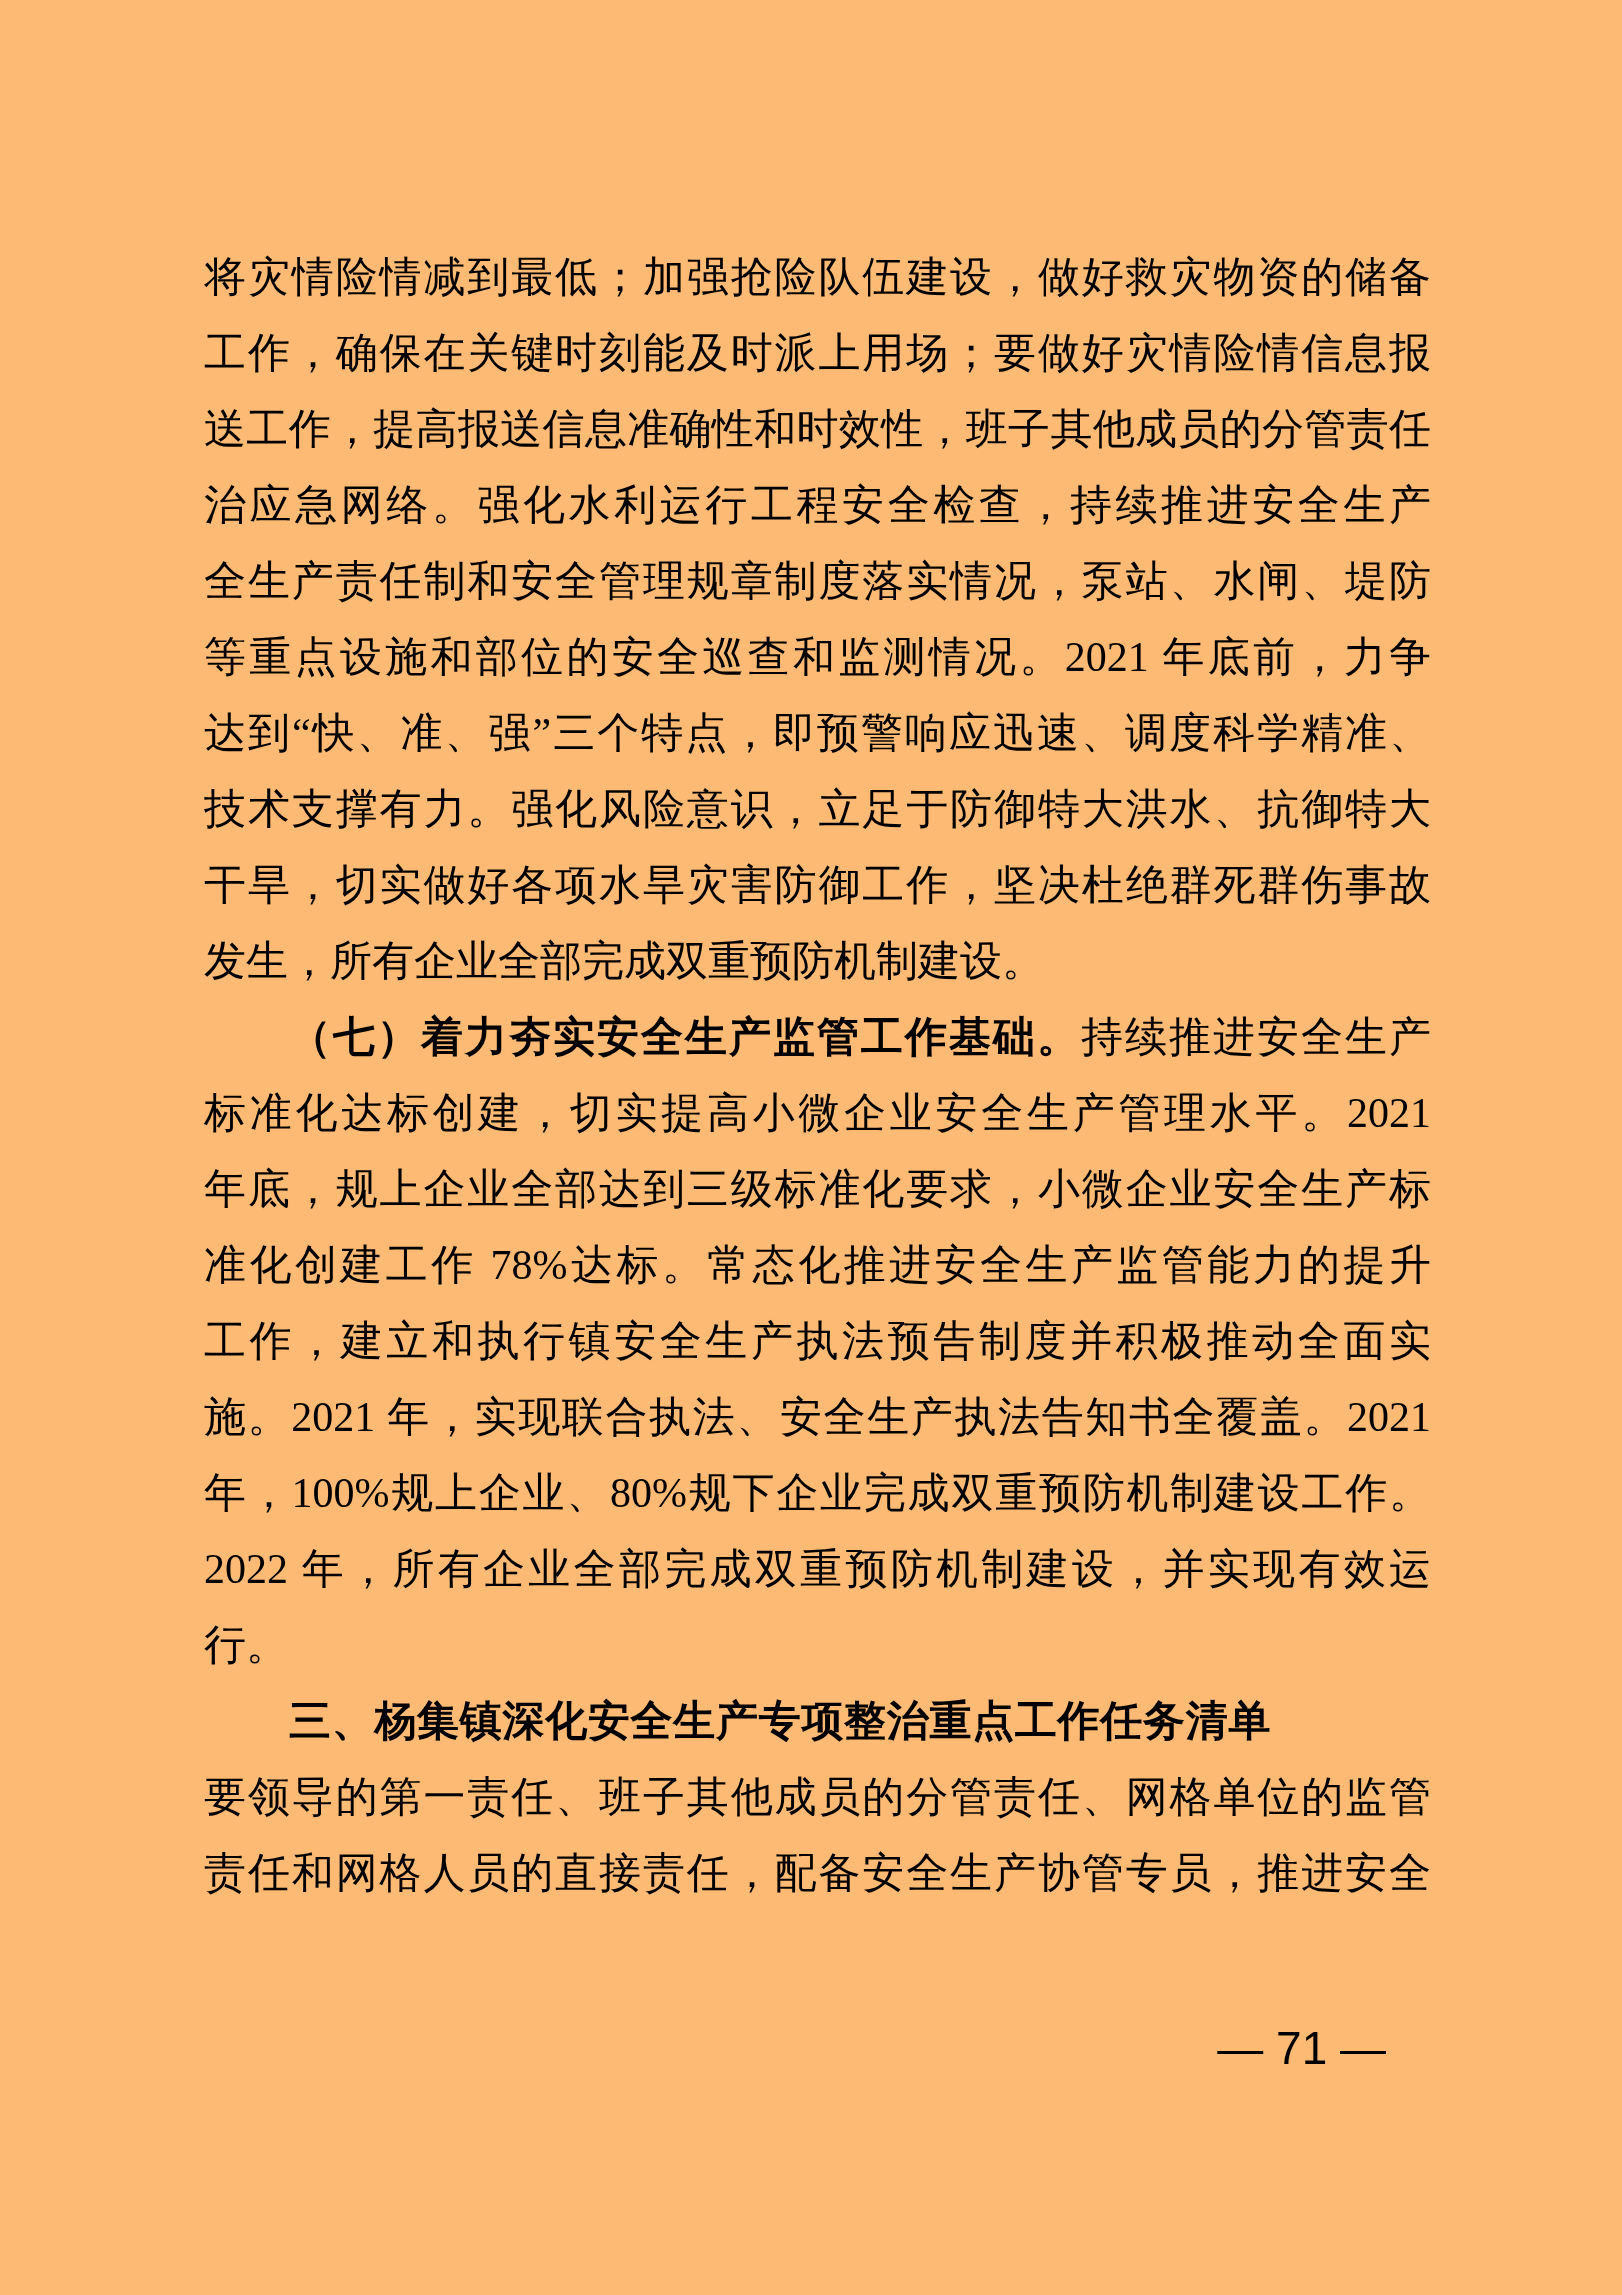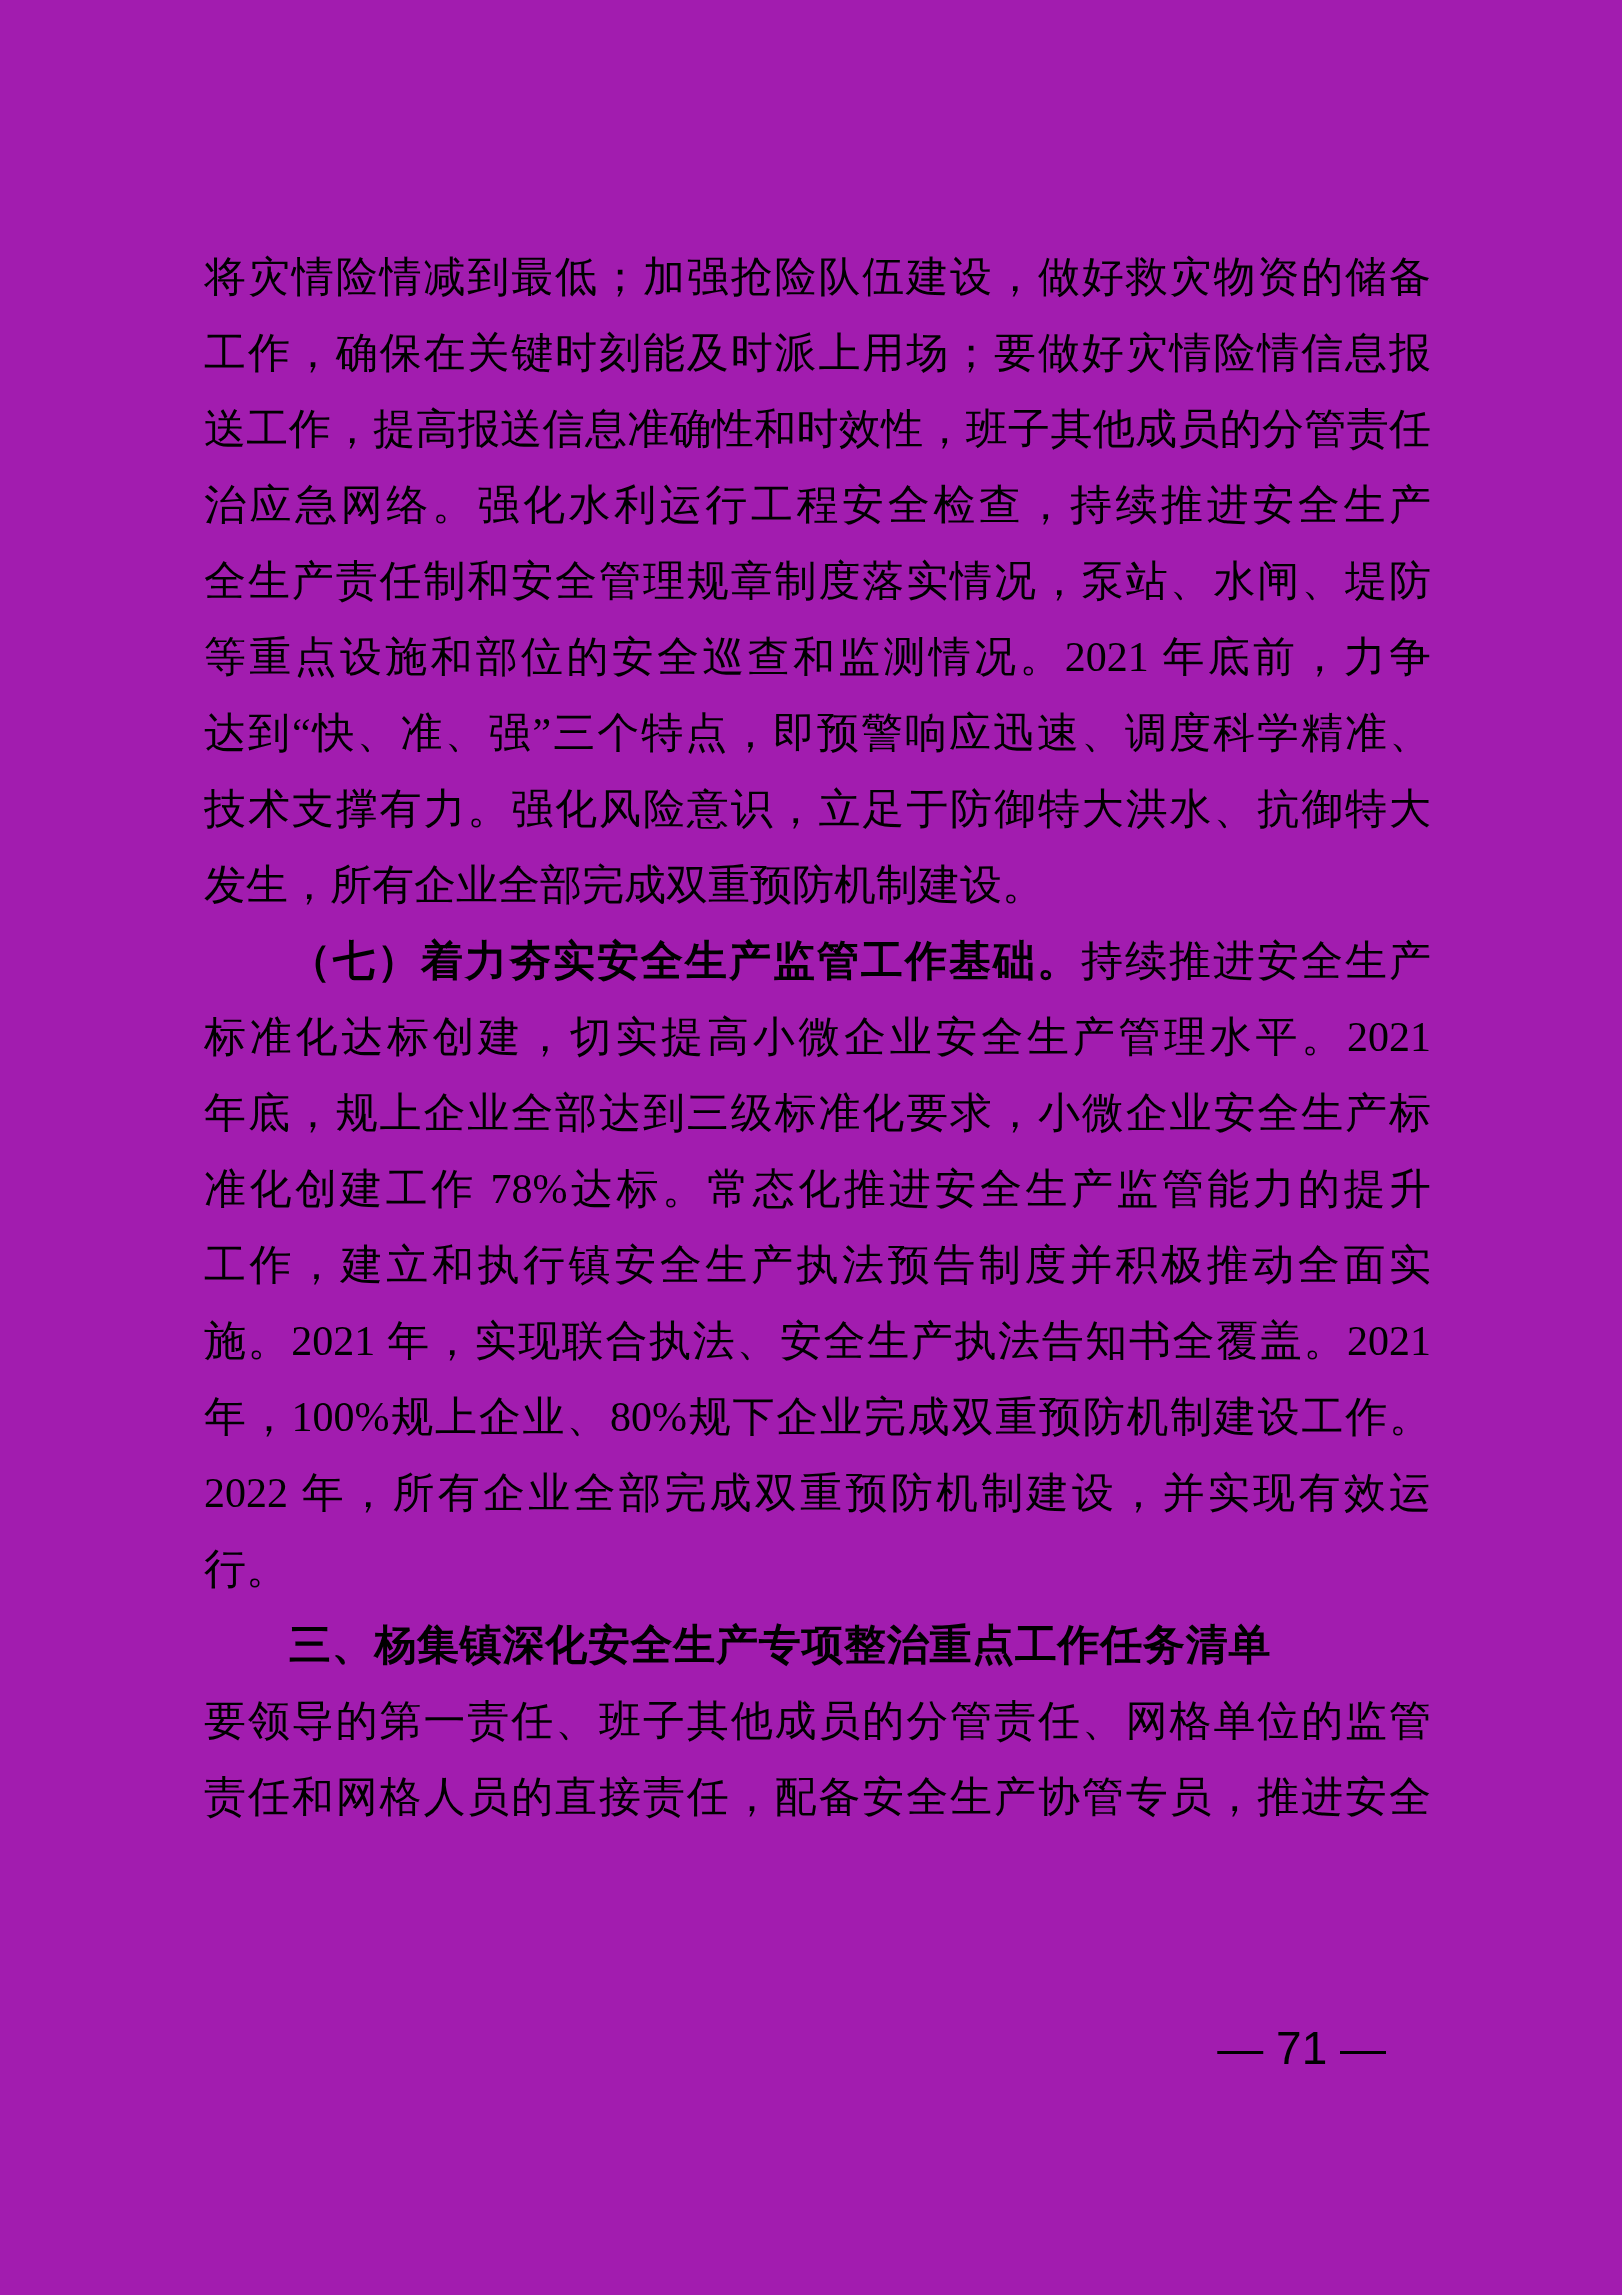--- a/index.html
+++ b/index.html
@@ -1,21 +1,21 @@
 <!DOCTYPE html>
 <html lang="zh" style="font-size:11px"><head>
 <meta charset="utf-8">
 <style>
   html, body { margin: 0; padding: 0; background: #888; }
   .page {
     position: relative;
     width: 1623px;
     height: 2295px;
     margin: 0 auto;
-    background: #a21caf;
+    background: #fdba74;
     color: #000000;
     font-family: "Liberation Serif", "DejaVu Serif", serif;
     overflow: hidden;
   }
   .text-block {
     position: absolute;
     left: 204px;
     top: 239px;
     width: 1227px;
   }
@@ -50,20 +50,21 @@
   <div class="text-block">
 
     <div class="line fill">将灾情险情减到最低；加强抢险队伍建设，做好救灾物资的储备</div>
     <div class="line fill">工作，确保在关键时刻能及时派上用场；要做好灾情险情信息报</div>
     <div class="line fill">送工作，提高报送信息准确性和时效性，班子其他成员的分管责任</div>
     <div class="line fill">治应急网络。强化水利运行工程安全检查，持续推进安全生产</div>
     <div class="line fill">全生产责任制和安全管理规章制度落实情况，泵站、水闸、堤防</div>
     <div class="line fill">等重点设施和部位的安全巡查和监测情况。2021 年底前，力争</div>
     <div class="line fill">达到“快、准、强”三个特点，即预警响应迅速、调度科学精准、</div>
     <div class="line fill">技术支撑有力。强化风险意识，立足于防御特大洪水、抗御特大</div>
+    <div class="line fill">干旱，切实做好各项水旱灾害防御工作，坚决杜绝群死群伤事故</div>
     <div class="line">发生，所有企业全部完成双重预防机制建设。</div>
 
     <div class="line fill indent"><span class="lead">（七）着力夯实安全生产监管工作基础。</span><span>持续推进安全生产</span></div>
     <div class="line fill">标准化达标创建，切实提高小微企业安全生产管理水平。2021</div>
     <div class="line fill">年底，规上企业全部达到三级标准化要求，小微企业安全生产标</div>
     <div class="line fill">准化创建工作 78%达标。常态化推进安全生产监管能力的提升</div>
     <div class="line fill">工作，建立和执行镇安全生产执法预告制度并积极推动全面实</div>
     <div class="line fill">施。2021 年，实现联合执法、安全生产执法告知书全覆盖。2021</div>
     <div class="line fill">年，100%规上企业、80%规下企业完成双重预防机制建设工作。</div>
     <div class="line fill">2022 年，所有企业全部完成双重预防机制建设，并实现有效运</div>

